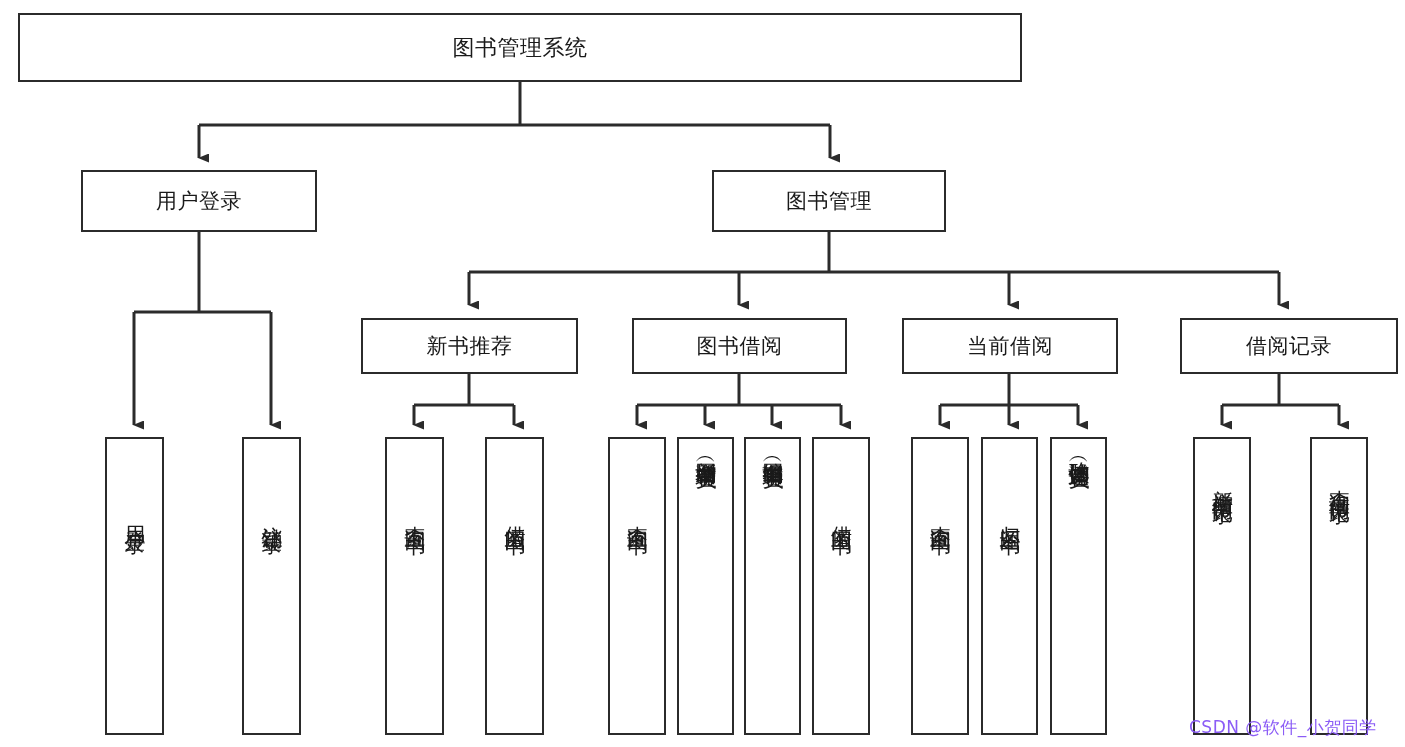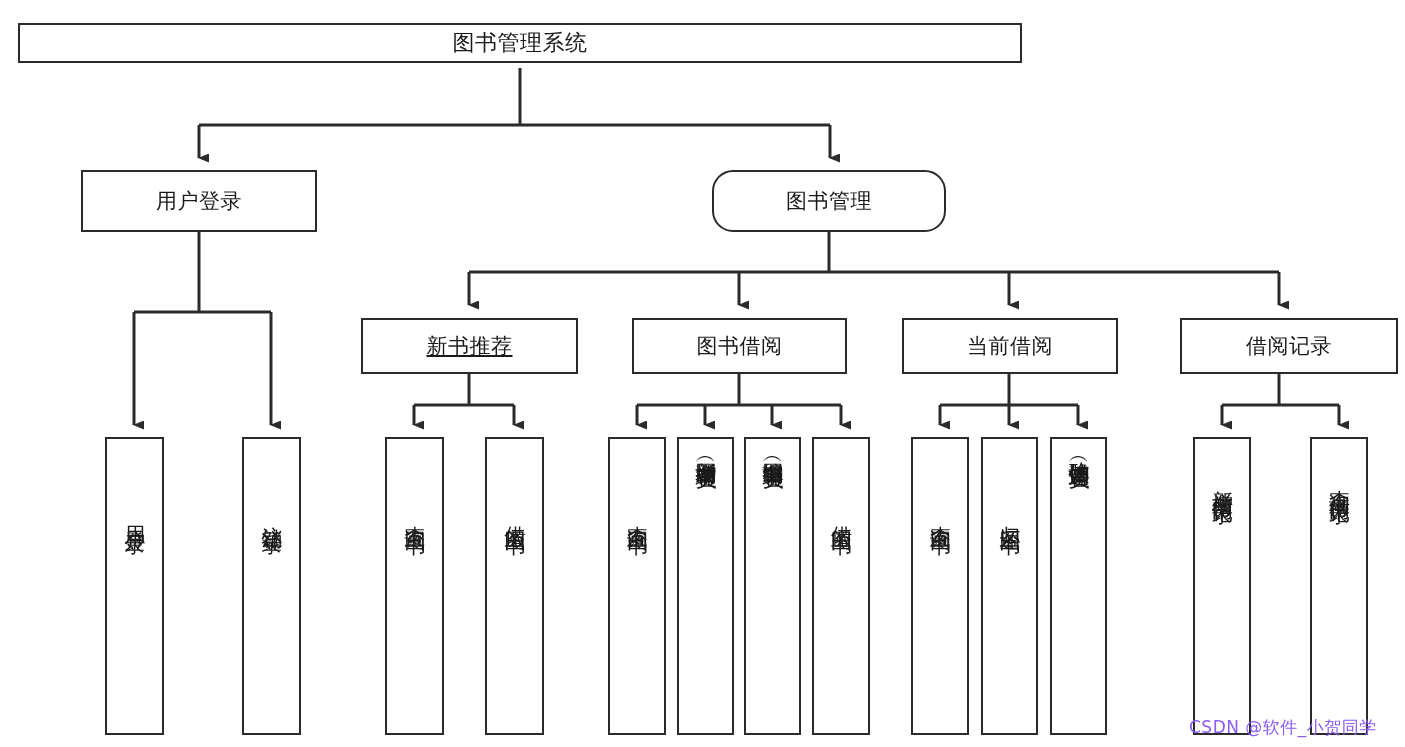--- a/index.html
+++ b/index.html
@@ -120,32 +120,32 @@
       <path d="M1009,405 L1009,425" marker-end="url(#arrow)"></path>
       <path d="M1078,405 L1078,425" marker-end="url(#arrow)"></path>
 
       <path d="M1279,374 L1279,405"></path>
       <path d="M1222,405 L1339,405"></path>
       <path d="M1222,405 L1222,425" marker-end="url(#arrow)"></path>
       <path d="M1339,405 L1339,425" marker-end="url(#arrow)"></path>
     </g>
   </svg>
 
-  <div class="node horiz root" style="left:18px; top:23px; width:1004px; height:40px;">
+  <div class="node horiz root" style="left:18px; top:13px; width:1004px; height:69px;">
     <span class="label">图书管理系统</span>
   </div>
 
   <div class="node horiz" style="left:81px; top:170px; width:236px; height:62px;">
     <span class="label">用户登录</span>
   </div>
-  <div class="node horiz" style="left:712px; top:170px; width:234px; height:62px;border-radius:21px;">
+  <div class="node horiz" style="left:712px; top:170px; width:234px; height:62px;">
     <span class="label">图书管理</span>
   </div>
 
-  <div class="node horiz" style="left:361px; top:318px; width:217px; height:56px;text-decoration:underline;">
+  <div class="node horiz" style="left:361px; top:318px; width:217px; height:56px;">
     <span class="label">新书推荐</span>
   </div>
   <div class="node horiz" style="left:902px; top:318px; width:216px; height:56px;">
     <span class="label">当前借阅</span>
   </div>
   <div class="node horiz" style="left:632px; top:318px; width:215px; height:56px;">
     <span class="label">图书借阅</span>
   </div>
   <div class="node horiz" style="left:1180px; top:318px; width:218px; height:56px;">
     <span class="label">借阅记录</span>

